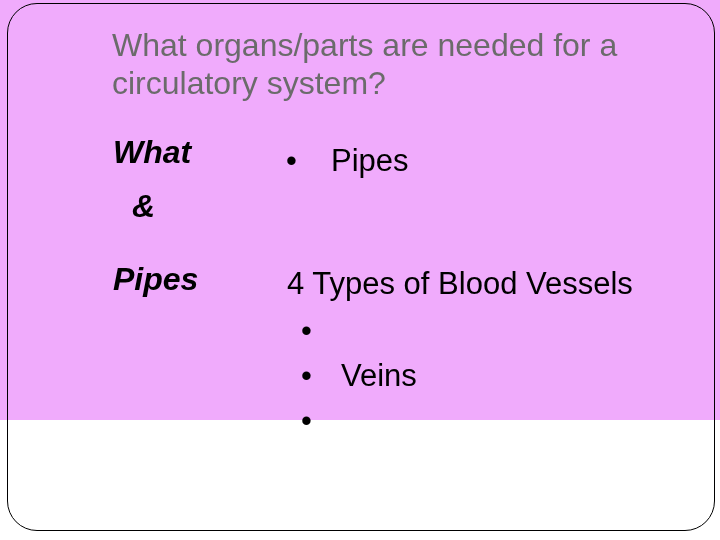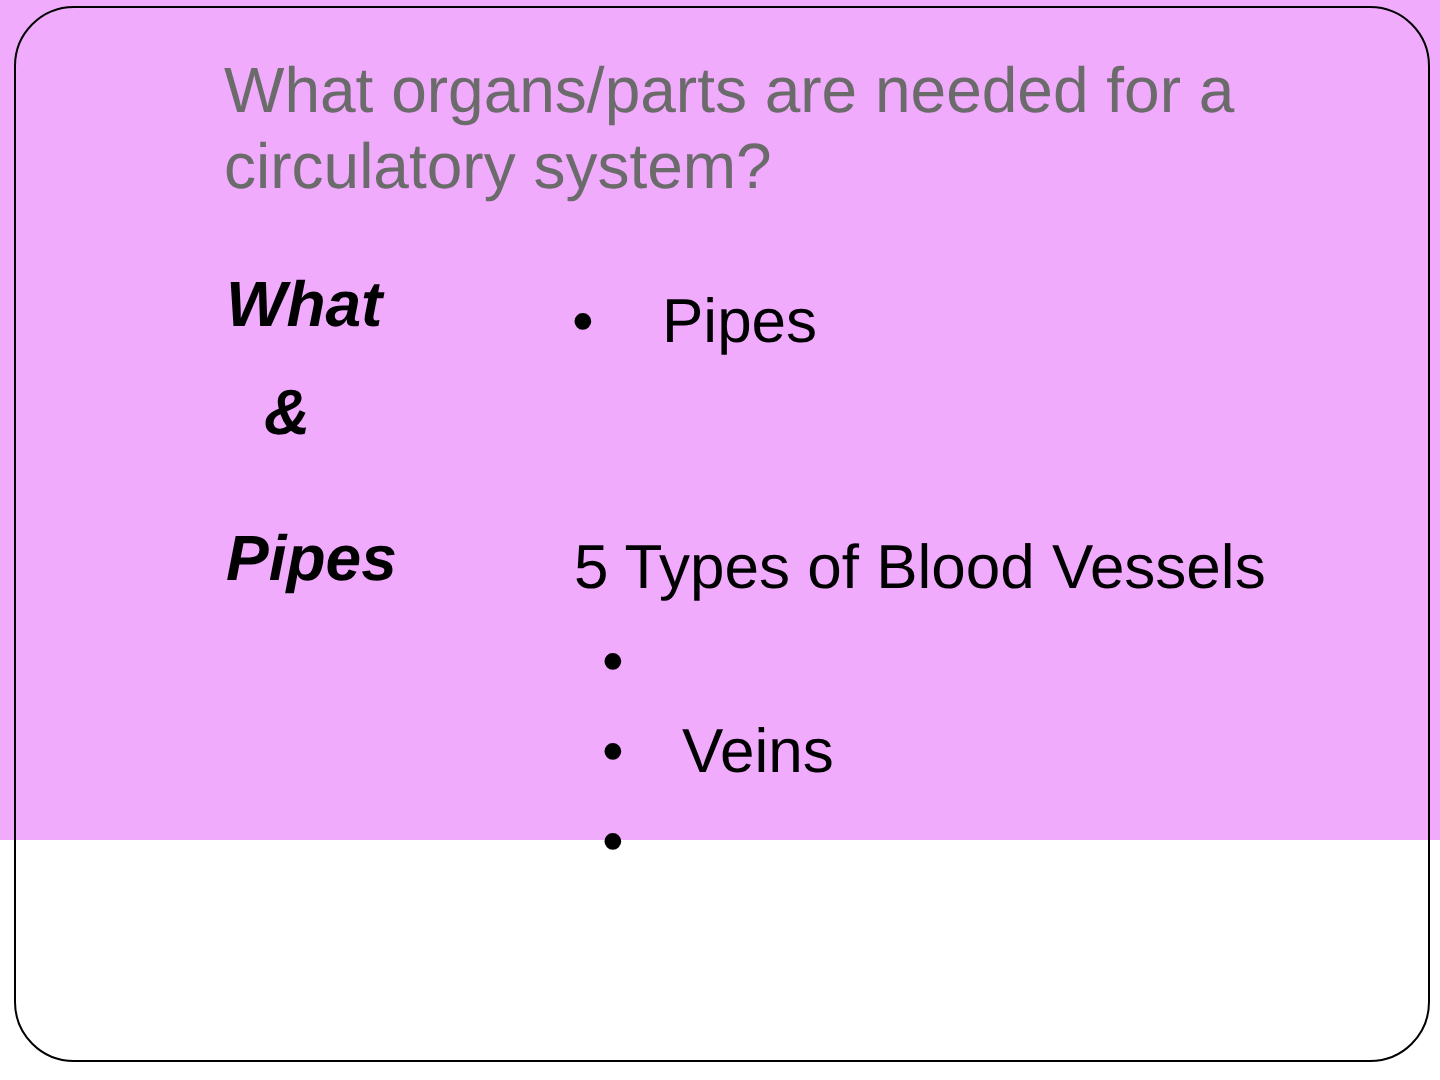--- a/index.html
+++ b/index.html
@@ -92,21 +92,21 @@
 
   <div class="row heart-row">
     <span class="bullet">•</span>
     <span class="item-label">Pipes</span>
   </div>
 
   <div class="lead amp">&amp;</div>
 
   <div class="lead pipes">Pipes</div>
 
-  <div class="vessels-heading">5 Types of Blood Vessels</div>
+  <div class="vessels-heading">4 Types of Blood Vessels</div>
 
   <div class="row vessel-row v0">
     <span class="bullet">•</span>
   </div>
 
   <div class="row vessel-row v1">
     <span class="bullet">•</span>
     <span class="item-label">Veins</span>
   </div>
 

